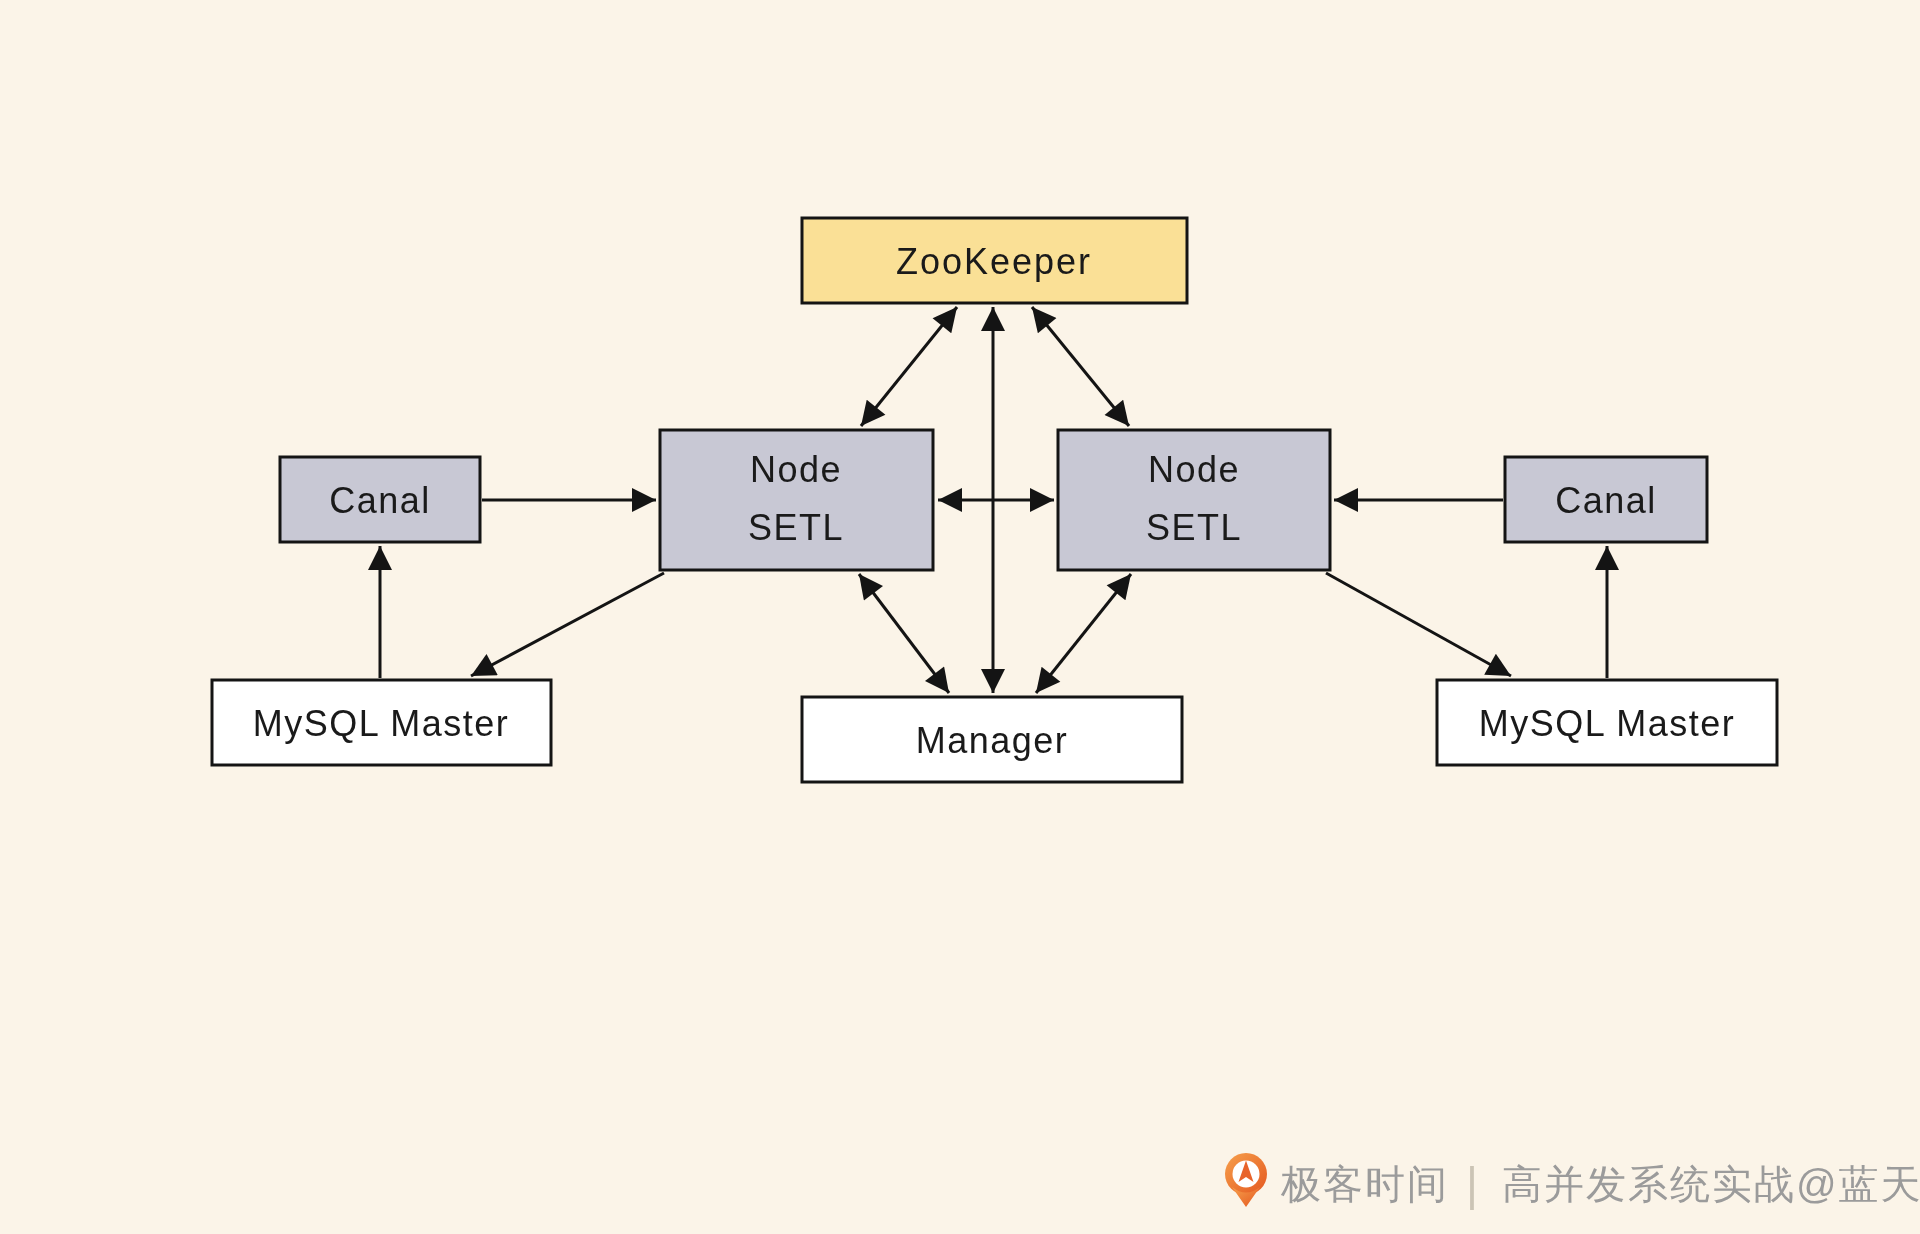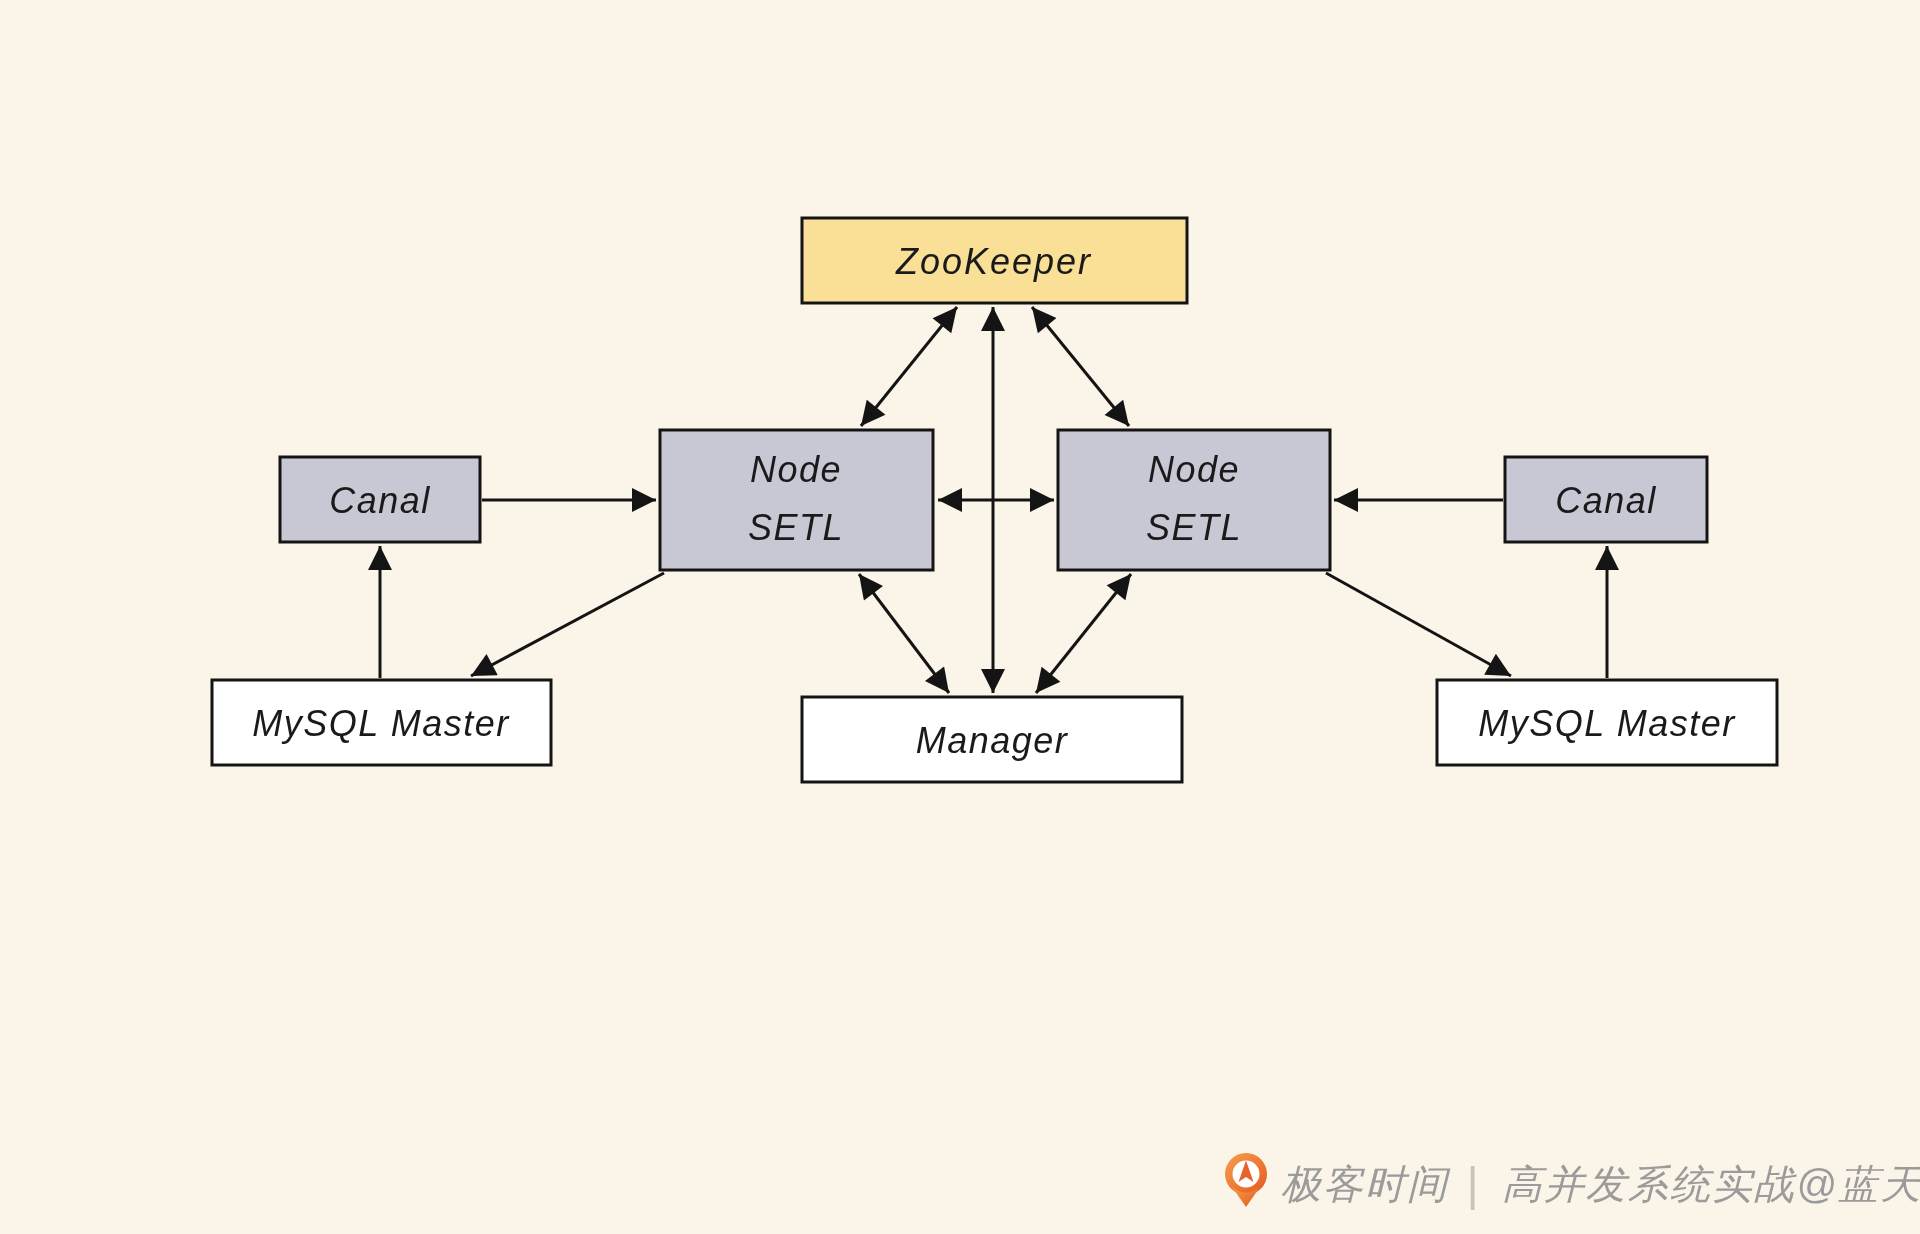--- a/index.html
+++ b/index.html
@@ -1,17 +1,17 @@
 <!DOCTYPE html>
 <html><head>
 <meta charset="utf-8">
 <style>
   * { margin: 0; padding: 0; box-sizing: border-box; }
   html, body { width: 1920px; height: 1234px; overflow: hidden; }
-  .stage { position: relative; width: 1920px; height: 1234px; font-style: italic; }
+  .stage { position: relative; width: 1920px; height: 1234px; }
   svg { display: block; }
   .box-label {
     font-family: "Liberation Sans", "DejaVu Sans", sans-serif;
     font-size: 36px;
     letter-spacing: 1.5px;
     fill: #1a1a1a;
   }
   .zk-label { letter-spacing: 2px; }
   .edge { stroke: #141414; stroke-width: 3; }
   .node-rect { stroke: #141414; stroke-width: 3; }

